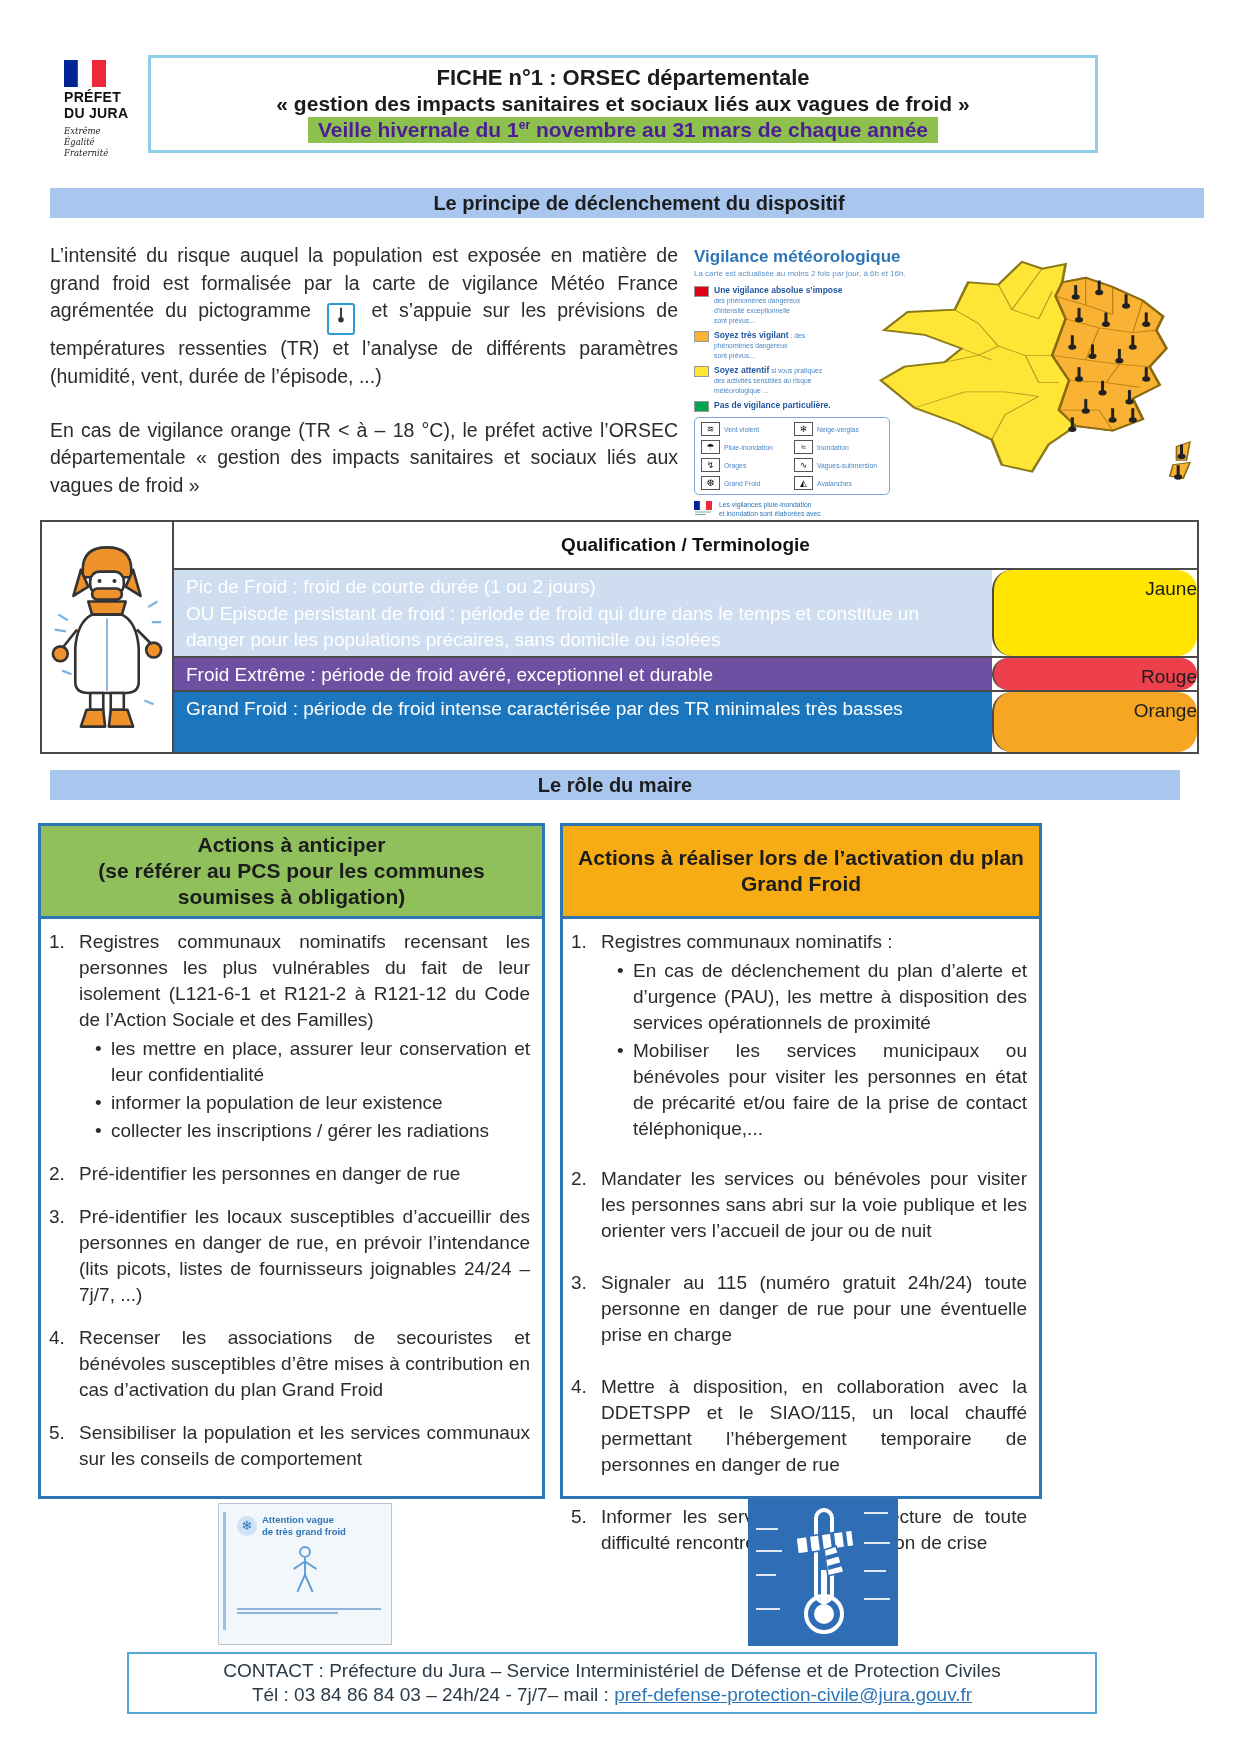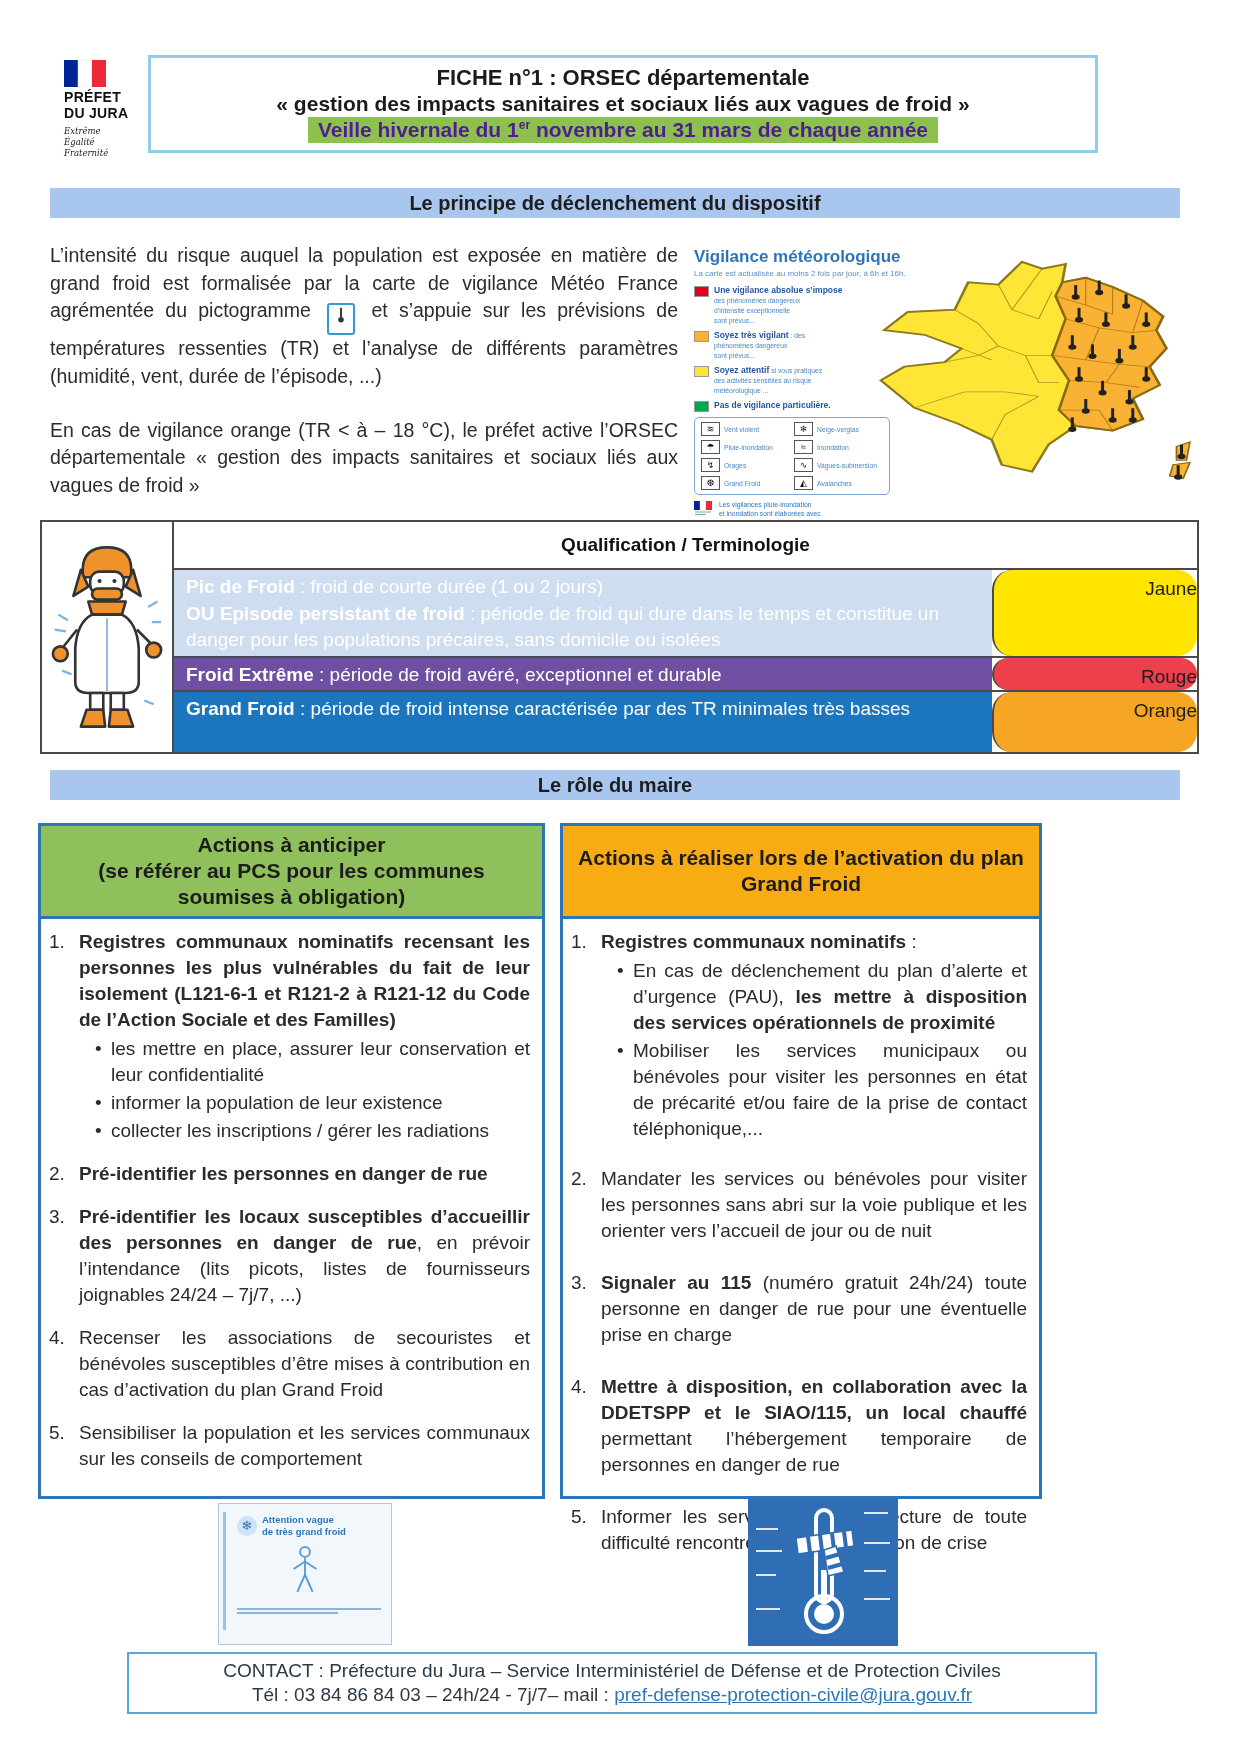--- a/index.html
+++ b/index.html
@@ -60,21 +60,21 @@
   .t-img{width:130px;border-right:2px solid #4a4a4a;display:flex;align-items:center;justify-content:center;background:#fff;}
   .t-main{flex:1;display:flex;flex-direction:column;}
   .t-hrow{display:flex;border-bottom:2px solid #4a4a4a;height:46px;}
   .t-h1{flex:1;text-align:center;font-weight:bold;font-size:19px;display:flex;align-items:center;justify-content:center;color:#111;}
   .t-h2{width:203px;border-left:2px solid #4a4a4a;font-weight:bold;font-size:15px;text-align:center;
         display:flex;align-items:center;justify-content:center;white-space:pre-line;line-height:1.2;color:#111;}
   .t-row{display:flex;border-bottom:2px solid #4a4a4a;}
   .t-row:last-child{border-bottom:none;}
   .t-c1{flex:1;color:#fff;font-size:19px;padding:4px 12px 6px 12px;line-height:1.4;}
   .t-c2{width:203px;border-left:2px solid #4a4a4a;text-align:right;font-size:19px;color:#1d1d1d;padding-top:8px;border-radius:20px;}
-  .b{font-weight:bold;}
+  .b{font-weight:normal;}
 
   
   .col{position:absolute;top:823px;height:676px;border:3px solid #2e75b6;background:#fff;box-sizing:border-box;}
   .col-left{left:38px;width:507px;}
   .col-right{left:560px;width:482px;}
   .col-head{height:90px;display:flex;align-items:center;justify-content:center;text-align:center;
             font-weight:bold;font-size:21px;white-space:pre-line;color:#1c1c1c;line-height:1.25;
             border-bottom:3px solid #2e75b6;}
   .col-body{padding:10px 12px 6px 8px;font-size:19px;line-height:1.37;text-align:justify;color:#2b2b2b;}
   .item{display:flex;margin-bottom:17px;}
@@ -123,21 +123,21 @@
 Égalité
 Fraternité</div>
   </div>
 
   <div class="header-box">
     <div class="hb1">FICHE n°1  : ORSEC départementale</div>
     <div class="hb2">«  gestion des impacts sanitaires et sociaux liés aux vagues de froid  »</div>
     <div class="hb3" style="background: rgb(142, 192, 78);"><span>Veille hivernale du 1</span><sup>er</sup><span> novembre au 31 mars de chaque année</span></div>
   </div>
 
-  <div class="bar bar1" style="background: rgb(169, 199, 238);">Le principe de déclenchement du dispositif</div>
+  <div class="bar bar1" style="background: rgb(169, 199, 238); padding-left: 24px;">Le principe de déclenchement du dispositif</div>
 
   <div class="intro">
     <p class="p1">
       <span>L’intensité du risque auquel la population est exposée en matière de grand froid est formalisée par la carte de vigilance Météo France agrémentée du pictogramme</span>
       <span class="thermo-inline"><svg width="12" height="20" viewBox="0 0 10 16">
             <line x1="5" y1="2" x2="5" y2="10" stroke="#333" stroke-width="1.6"></line>
             <circle cx="5" cy="12" r="2.3" fill="#333"></circle>
           </svg></span>
       <span>et s’appuie sur les prévisions de températures ressenties (TR) et l’analyse de différents paramètres (humidité, vent, durée de l’épisode, ...)</span>
     </p>

